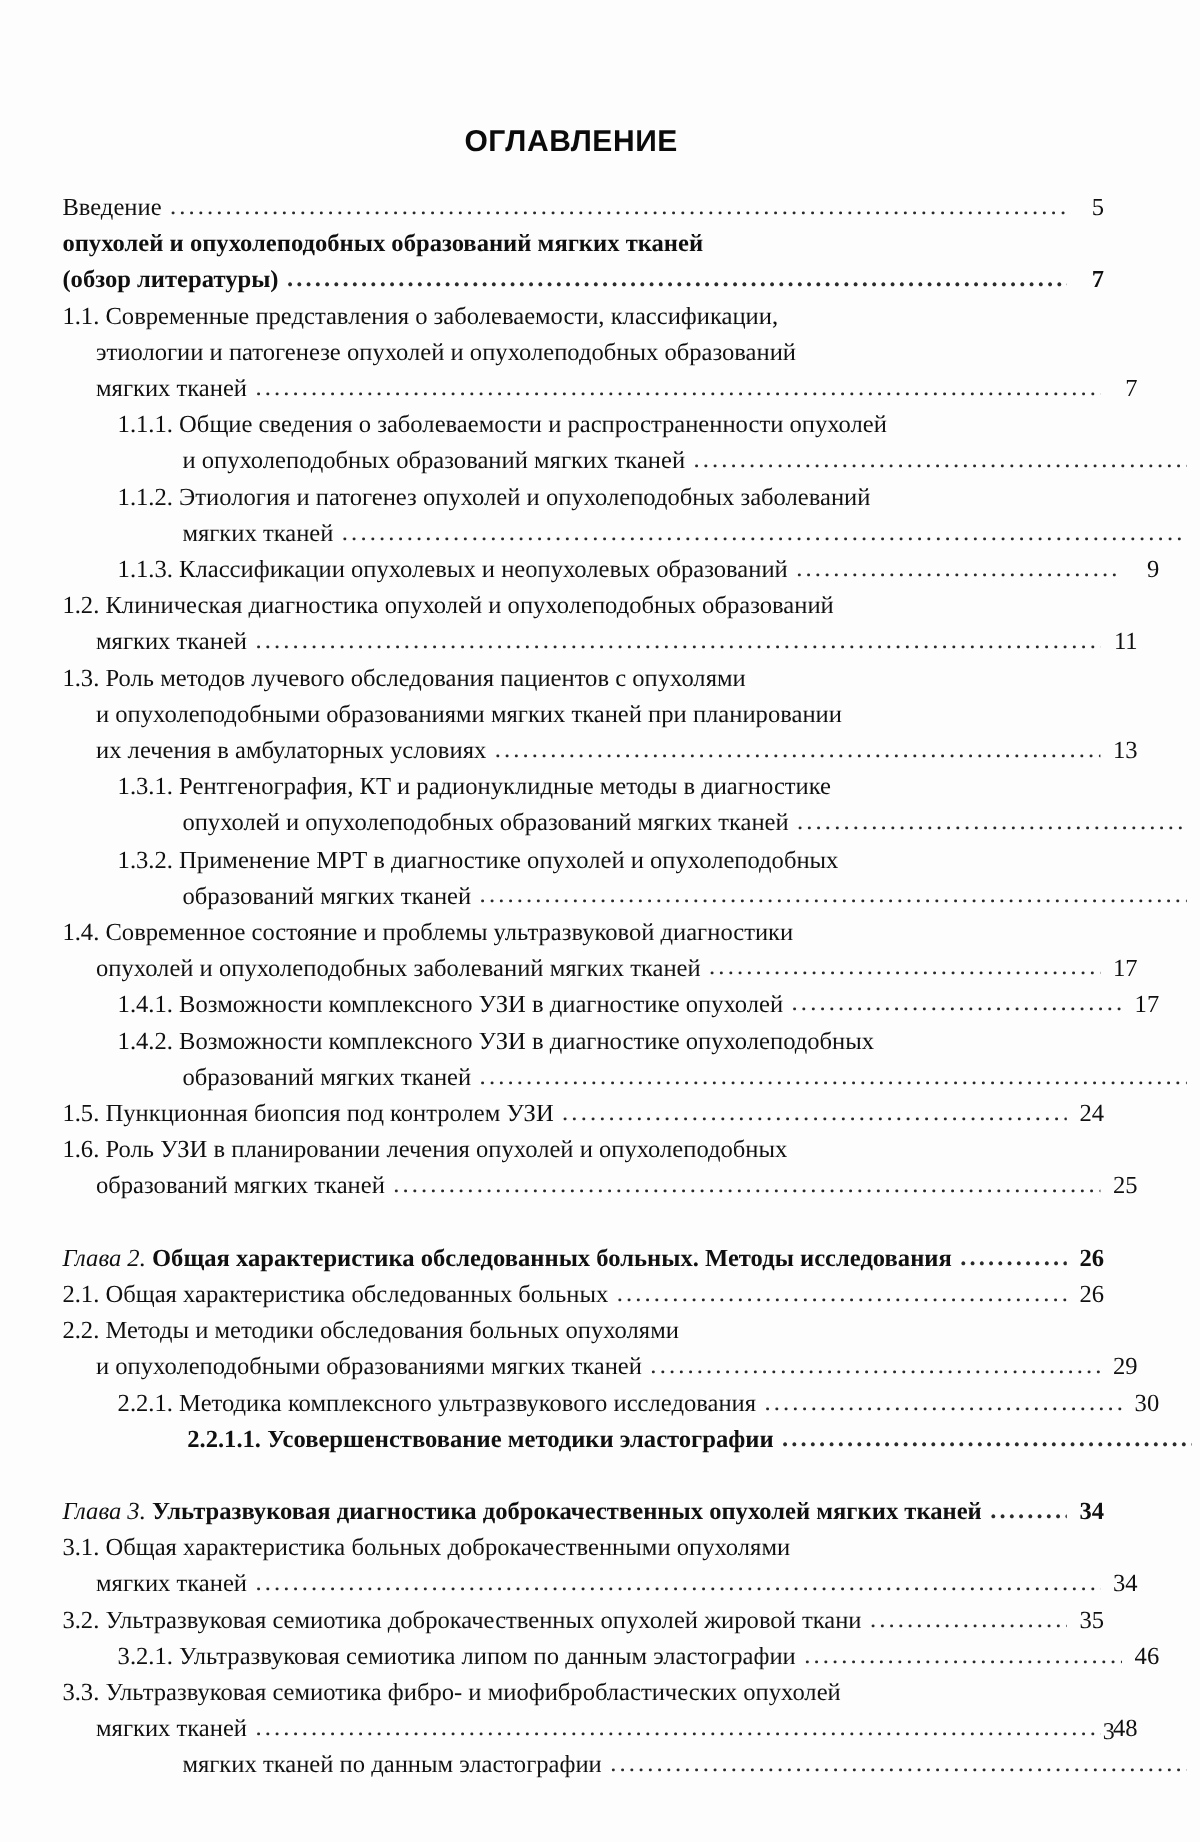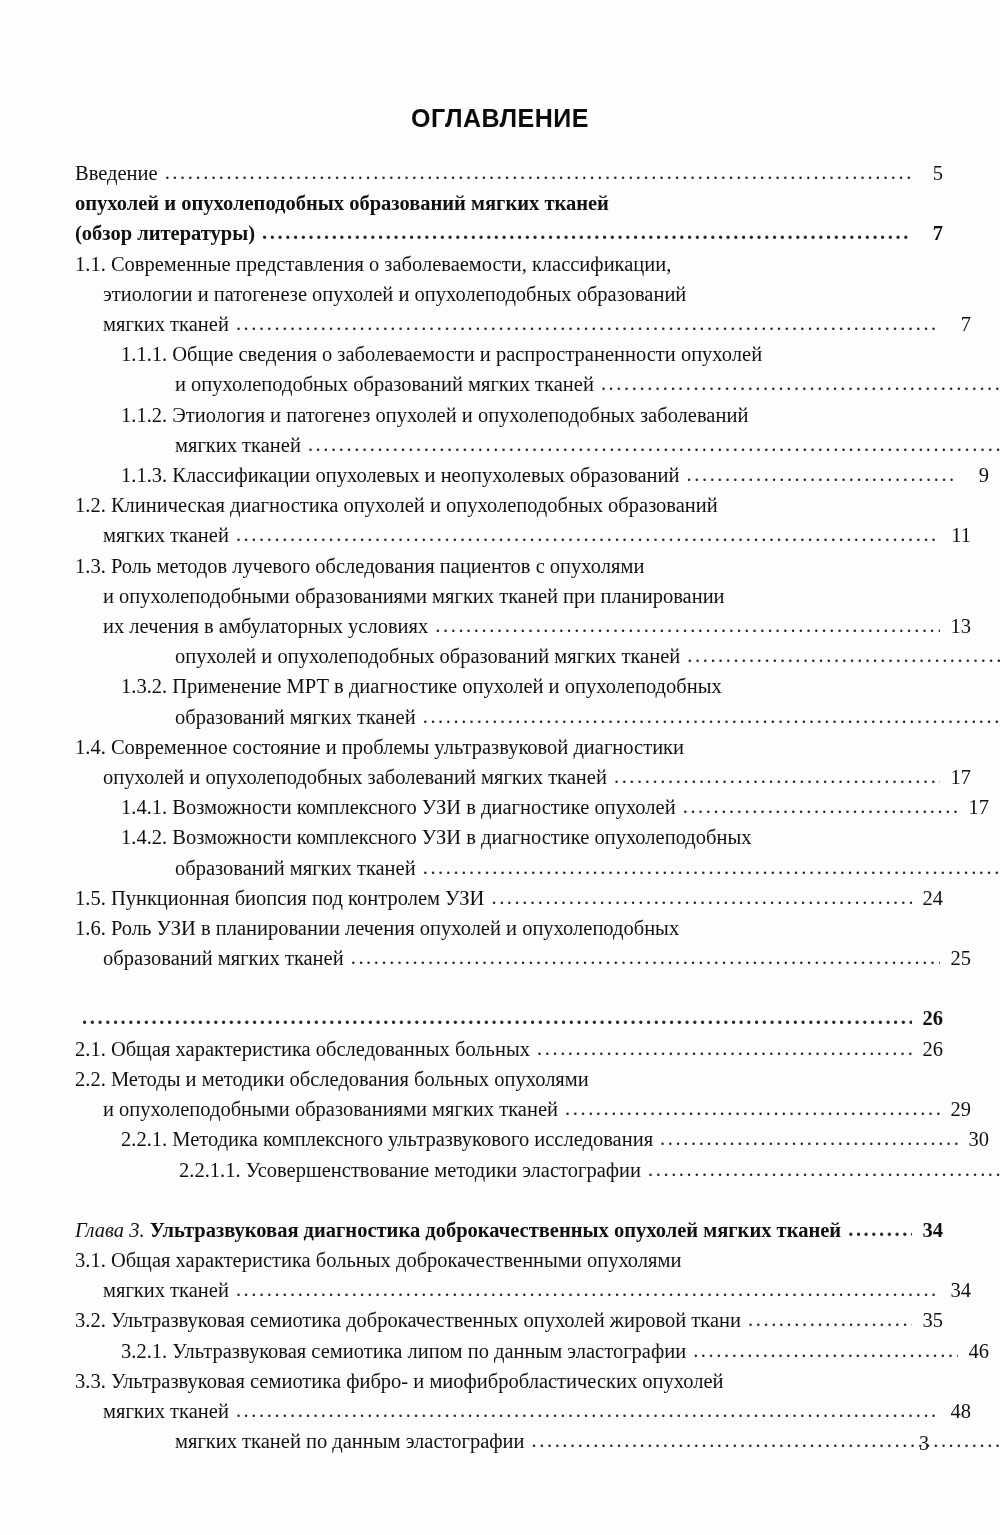--- a/index.html
+++ b/index.html
@@ -29,21 +29,20 @@
     position: absolute;
     left: 0;
     top: 104px;
     width: 952px;
     text-align: center;
     font-family: "Liberation Sans", "DejaVu Sans", sans-serif;
     font-weight: bold;
     font-size: 25px;
     letter-spacing: 0.5px;
     color: #0b0b0b;
-    margin-left: 24px;
   }
 
   .toc-body {
     position: absolute;
     left: 52px;
     top: 158px;
     width: 868px;
   }
 
   .entry {
@@ -53,30 +52,29 @@
   }
 
   
   .ln {
     position: relative;
     display: block;
     font-size: 20.5px;
     line-height: 30.2px;
     white-space: nowrap;
     color: #101010;
-    margin-left: 23px;
   }
 
   
   .ind-0  { padding-left: 0px; }
   .ind-1  { padding-left: 0px; }
   .ind-1c { padding-left: 28px; }
   .ind-2  { padding-left: 46px; }
   .ind-2c { padding-left: 100px; }
-  .ind-3  { padding-left: 104px; }
+  .ind-3  { padding-left: 104px; font-weight: bold; }
 
   
   .leader-row {
     display: flex;
     align-items: baseline;
     width: 868px;
     box-sizing: border-box;
   }
   .leader-row .txt {
     flex: 0 0 auto;
@@ -197,20 +195,21 @@
         <div class="ln ind-1c">и опухолеподобными образованиями мягких тканей при планировании</div>
         <div class="ln ind-1c">
           <div class="leader-row">
             <span class="txt">их лечения в амбулаторных условиях</span>
             <span class="dots">...........................................................................................................................................</span>
             <span class="pg">13</span>
           </div>
         </div>
       </div>
       <div class="entry">
+        <div class="ln ind-2">1.3.1. Рентгенография, КТ и радионуклидные методы в диагностике</div>
         <div class="ln ind-2c">
           <div class="leader-row">
             <span class="txt">опухолей и опухолеподобных образований мягких тканей</span>
             <span class="dots">...........................................................................................................................................</span>
             <span class="pg">13</span>
           </div>
         </div>
       </div>
       <div class="entry">
         <div class="ln ind-2">1.3.2. Применение МРТ в диагностике опухолей и опухолеподобных</div>
@@ -267,20 +266,21 @@
             <span class="txt">образований мягких тканей</span>
             <span class="dots">...........................................................................................................................................</span>
             <span class="pg">25</span>
           </div>
         </div>
       </div>
       <div class="gap"></div>
       <div class="entry chapter">
         <div class="ln ind-0">
           <div class="leader-row">
+            <span class="txt"><span class="chap-label">Глава 2.</span> Общая характеристика обследованных больных. Методы исследования</span>
             <span class="dots">...........................................................................................................................................</span>
             <span class="pg">26</span>
           </div>
         </div>
       </div>
       <div class="entry">
         <div class="ln ind-1">
           <div class="leader-row">
             <span class="txt">2.1. Общая характеристика обследованных больных</span>
             <span class="dots">...........................................................................................................................................</span>

